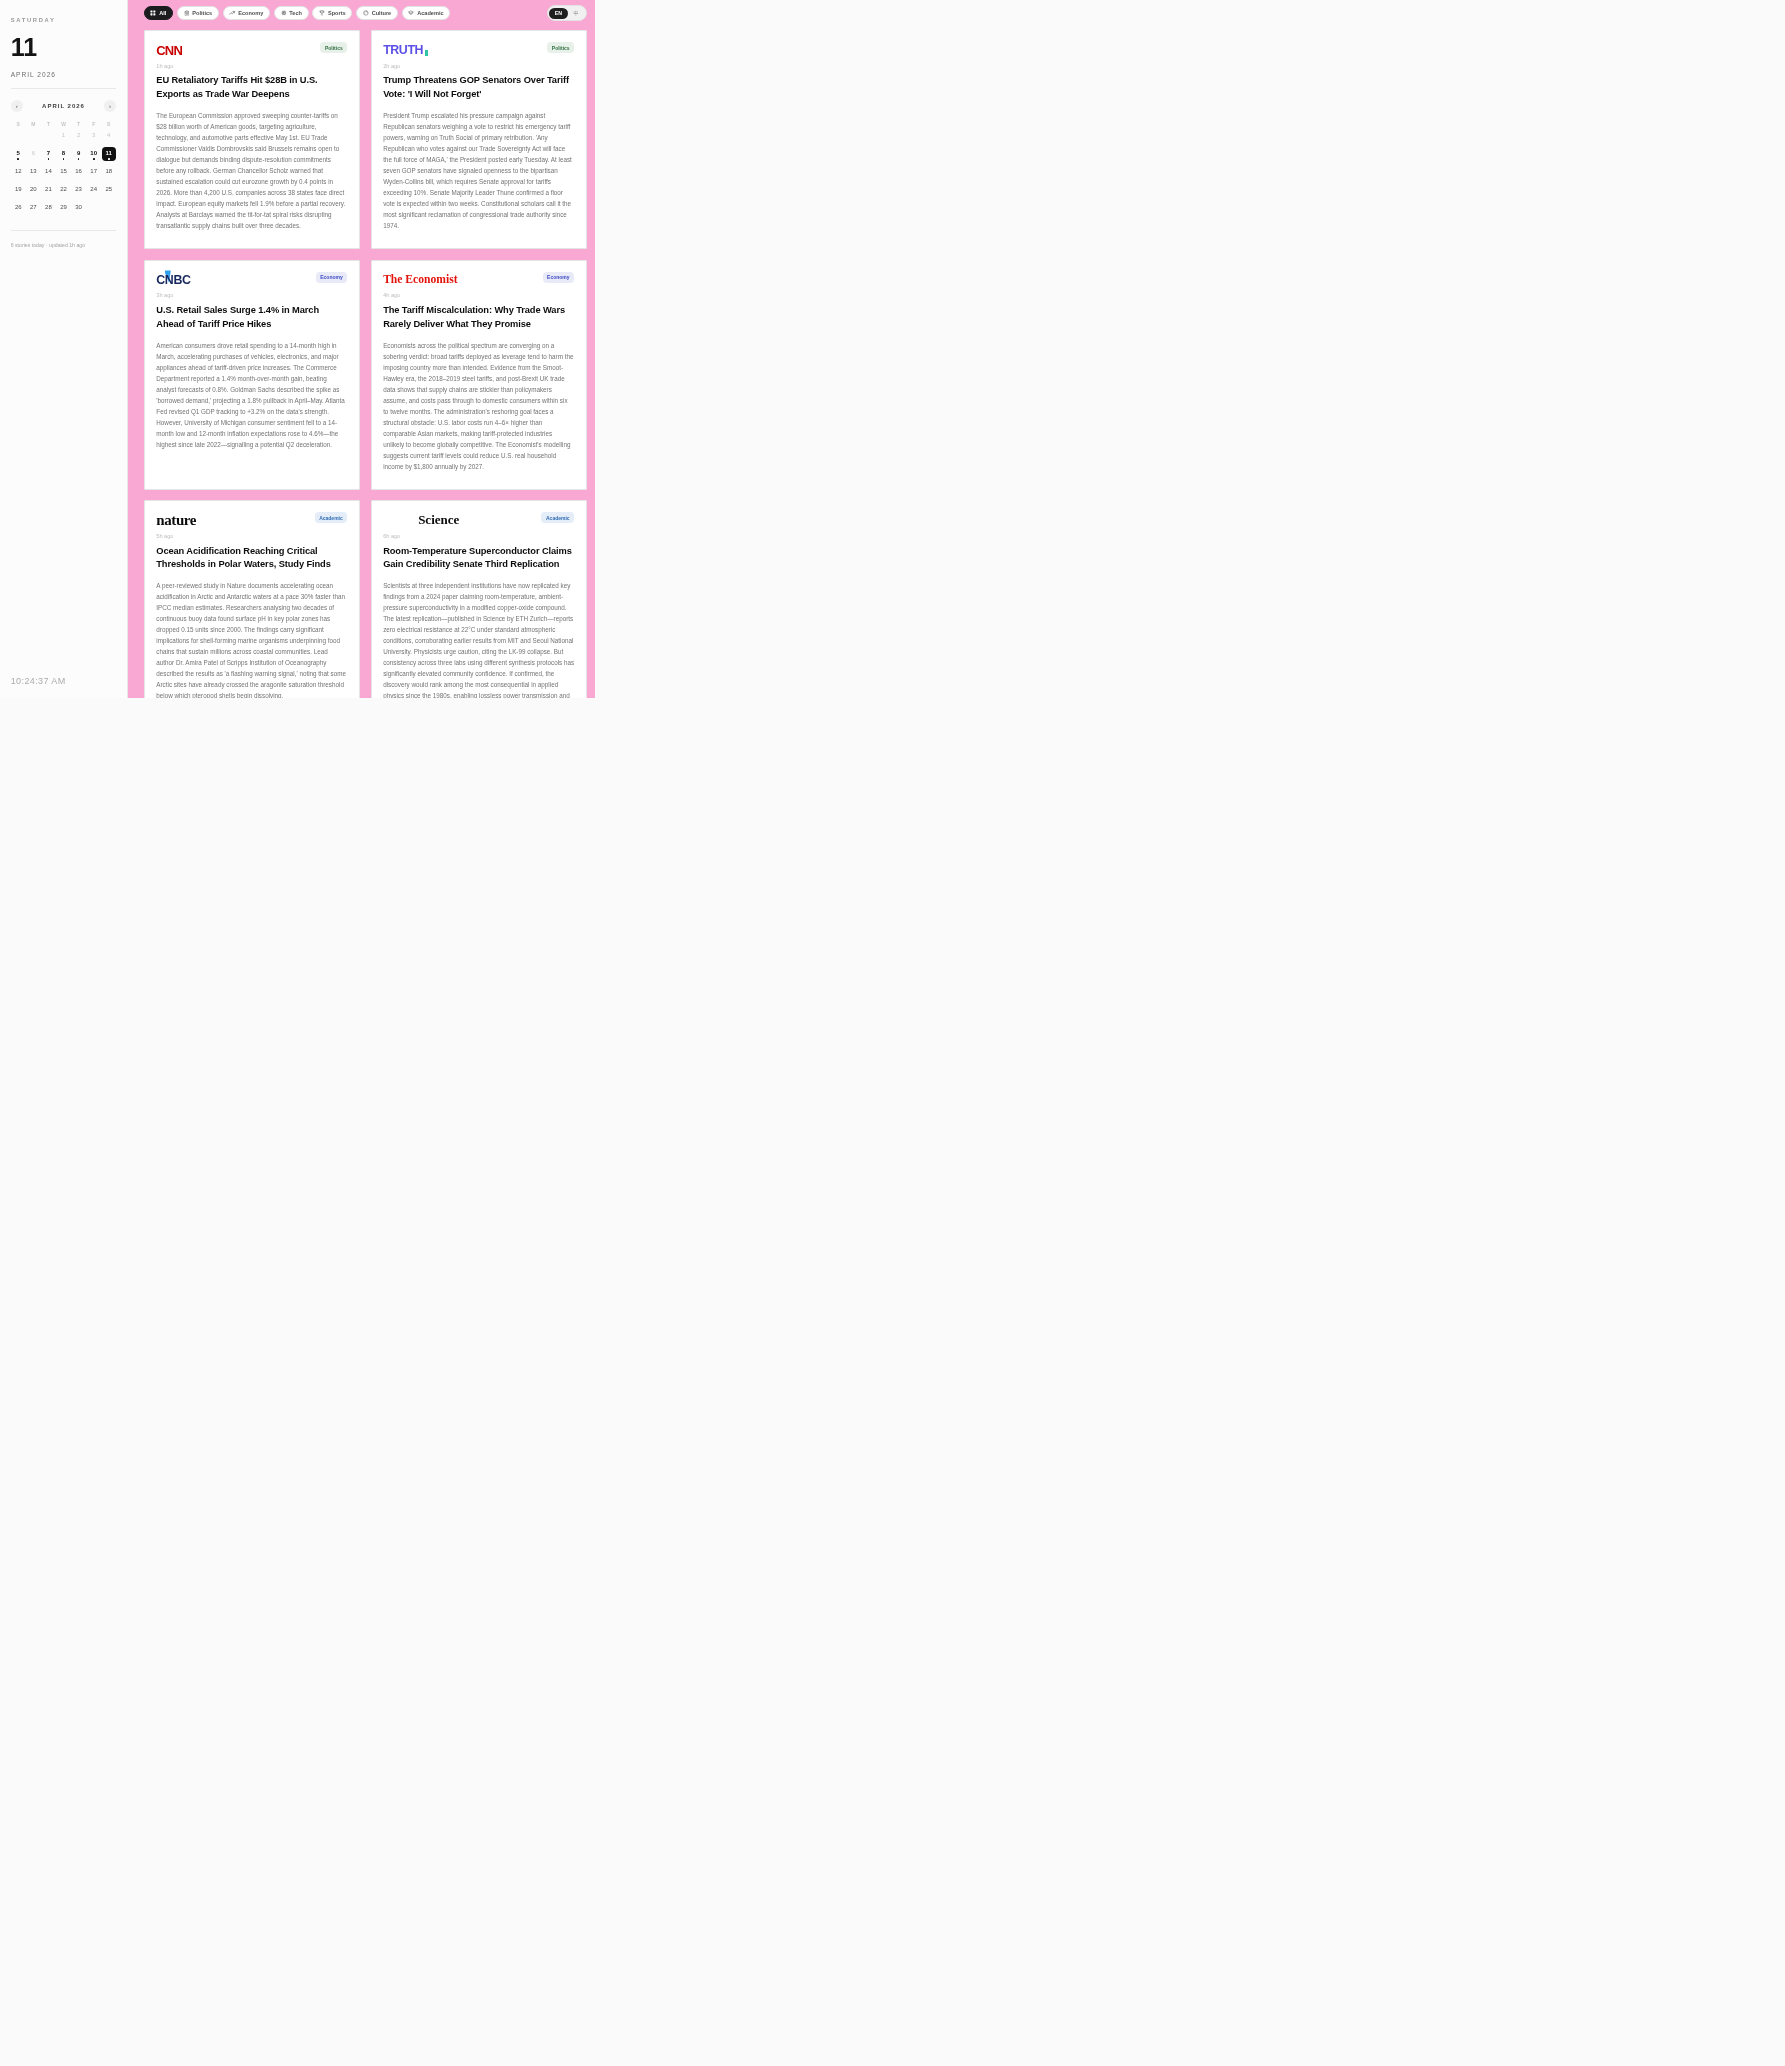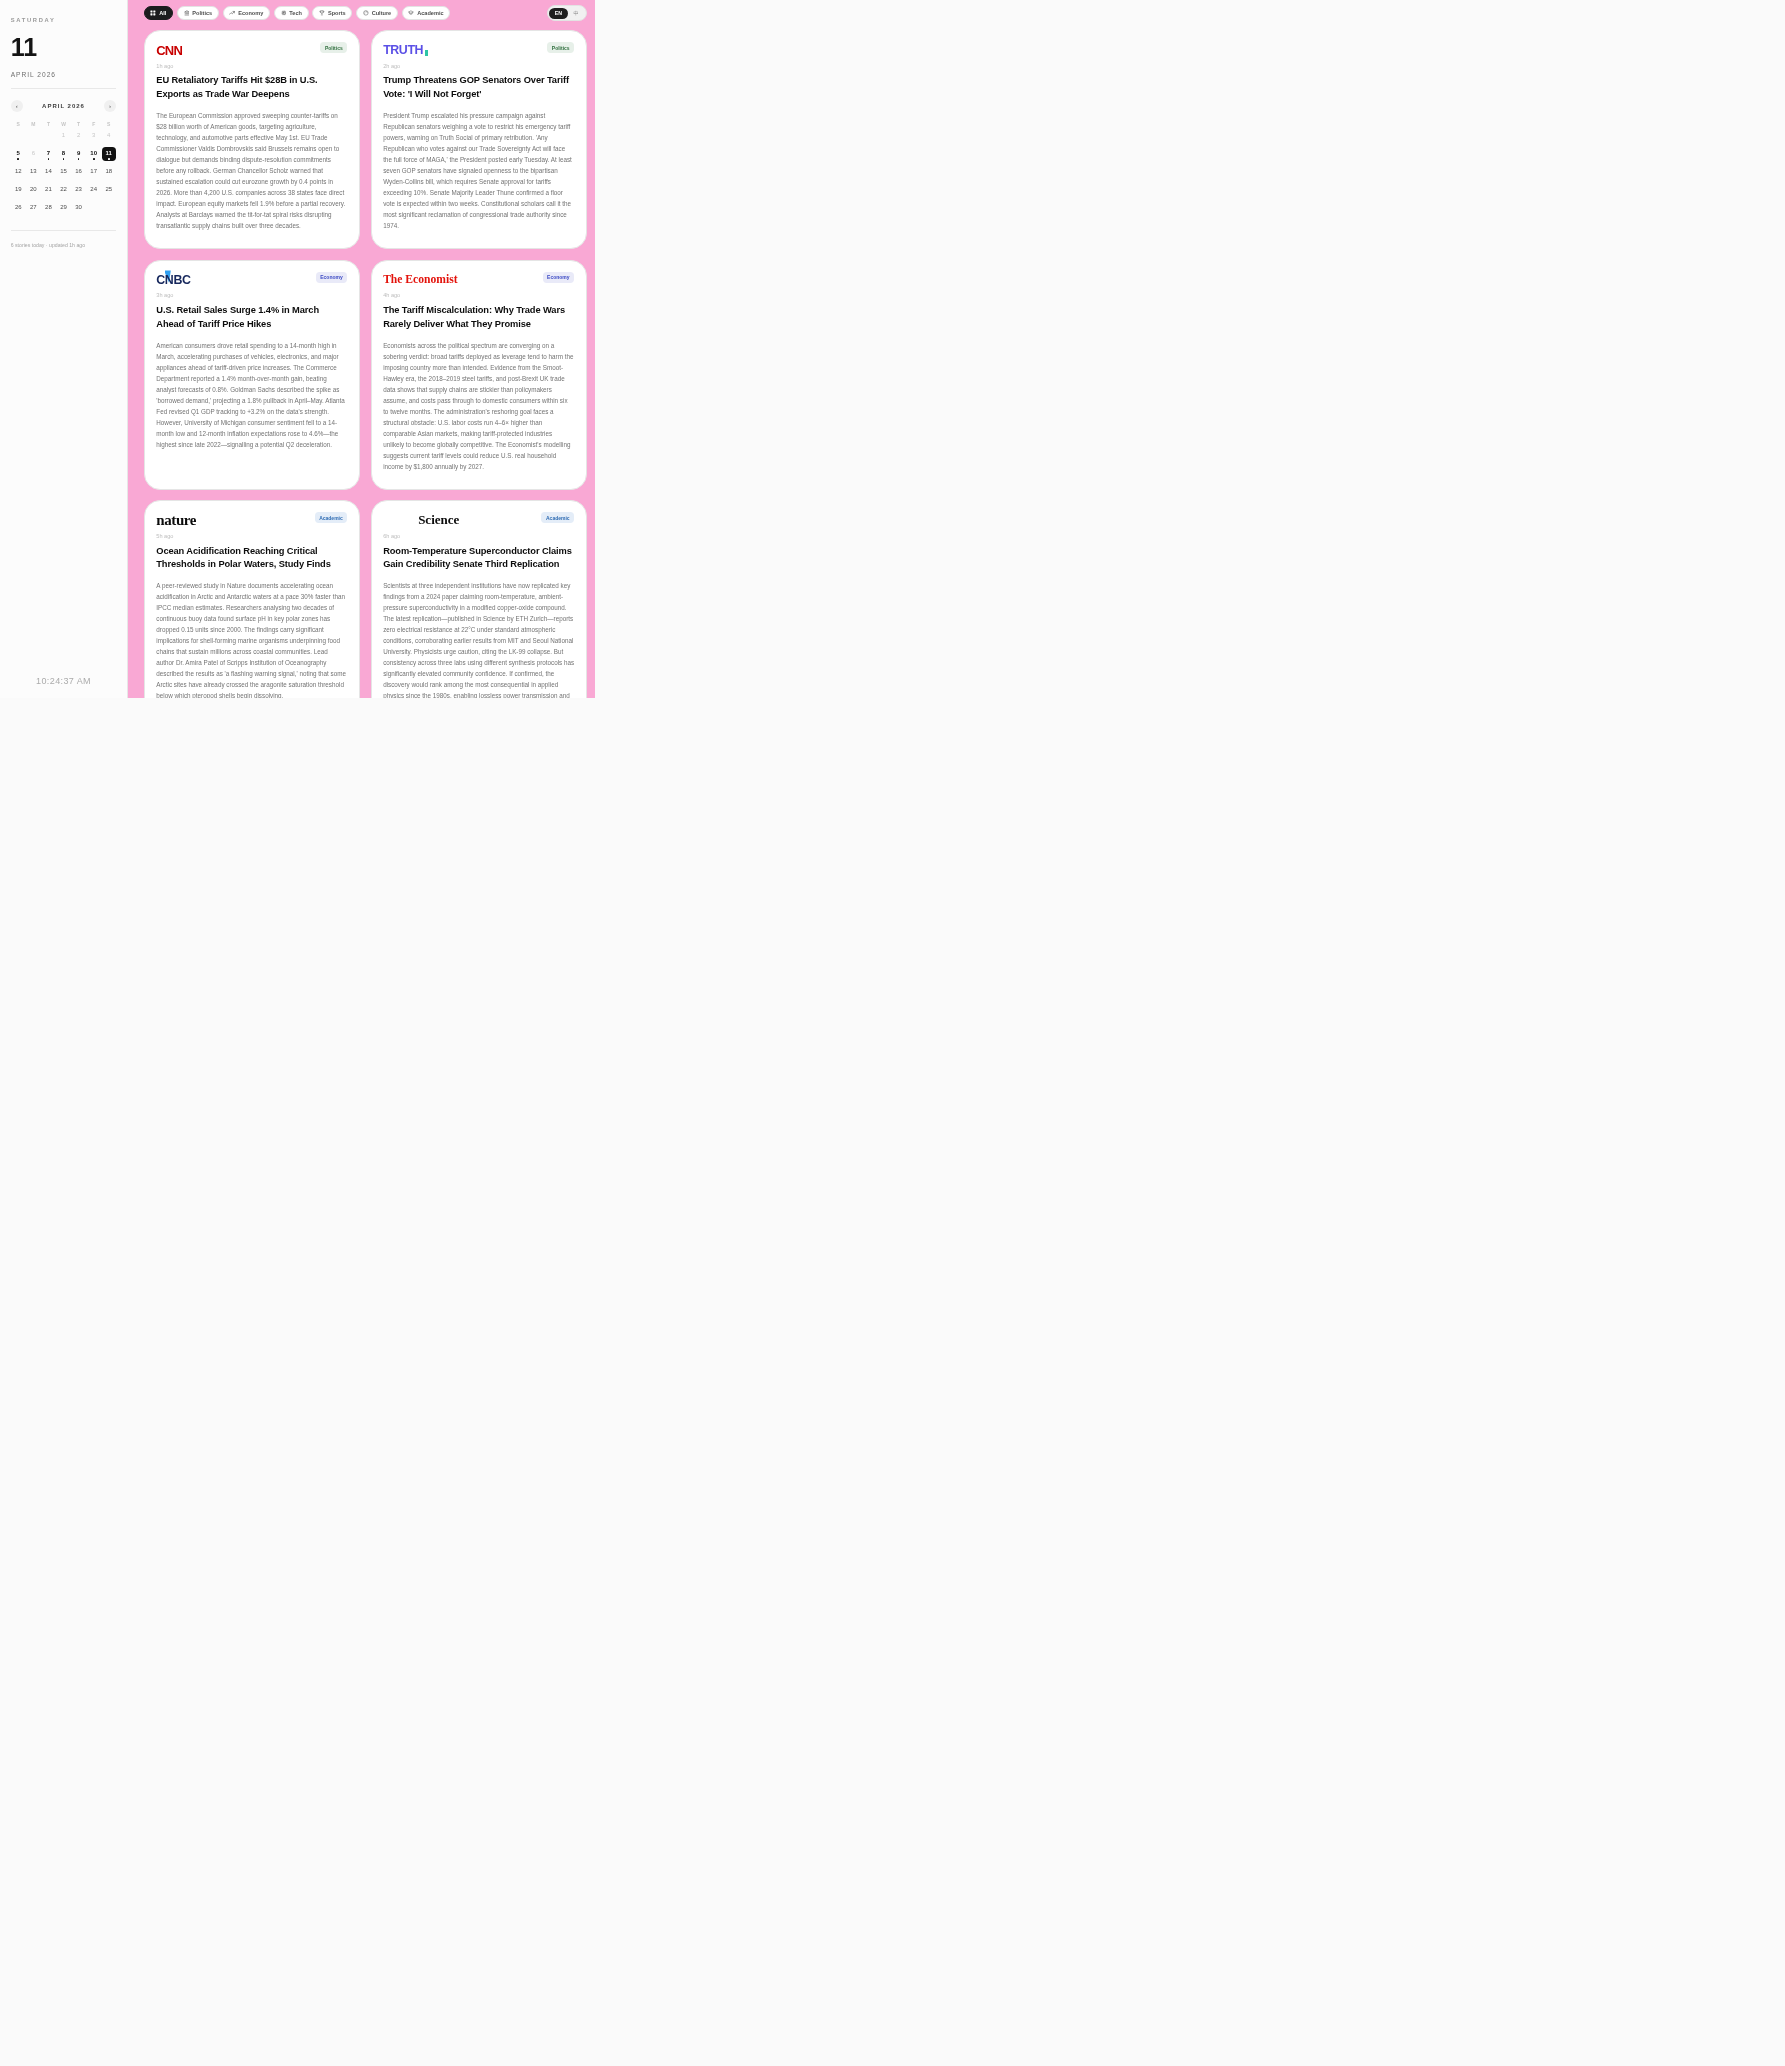--- a/index.html
+++ b/index.html
@@ -25,37 +25,37 @@
   .cal-cell .num{height:8.3px;line-height:8.3px;}
   .cal-cell .dot{width:1.7px;height:1.7px;border-radius:50%;background:#111;margin-top:1.2px;visibility:hidden;}
   .cal-cell.muted{color:#c7c7c7;}
   .cal-cell.story{color:#111;font-weight:700;}
   .cal-cell.story .dot{visibility:visible;}
   .cal-cell.selected .box{position:absolute;top:-1.7px;width:14px;height:14px;background:#111;
     border-radius:3.7px;z-index:0;}
   .cal-cell.selected .num{color:#fff;z-index:1;font-weight:700;}
   .cal-cell.selected .dot{visibility:visible;background:#fff;z-index:1;margin-top:0.8px;}
   .summary{font-size:5.2px;color:#a5a5a5;margin-top:0.8px;}
-  .clock{margin-top:auto;font-size:9px;font-weight:300;color:#ababab;letter-spacing:0.4px;text-align:center;}
+  .clock{margin-top:auto;font-size:9px;font-weight:300;color:#ababab;letter-spacing:0.4px;}
 
   
   .main{flex:1;box-sizing:border-box;padding:5px 8.3px 16.5px 15.7px;overflow:hidden;}
   .topbar{display:flex;align-items:center;justify-content:space-between;}
   .chips{display:flex;gap:3.7px;}
   .chip{display:flex;align-items:center;gap:2.9px;height:14px;padding:0 5.8px;border-radius:7px;
     background:#fff;border:0.4px solid #e3e3e3;color:#4f4f4f;font-size:5.6px;font-weight:600;cursor:pointer;}
   .chip svg{display:block;}
   .chip.active{background:#1c1c1e;border-color:#1c1c1e;color:#fff;}
   .lang-toggle{display:flex;align-items:center;background:#f1f1f1;border:0.4px solid #e3e3e3;
     border-radius:413px;padding:1.2px;cursor:pointer;}
   .lang-opt{font-size:5.2px;padding:2.5px 5.8px;border-radius:413px;color:#8a8a8a;}
   .lang-opt.active{background:#1f1f1f;color:#fff;font-weight:700;}
 
   .grid{display:grid;grid-template-columns:1fr 1fr;gap:10.7px;margin-top:9px;}
-  .card{background:#fff;border:0.4px solid #e5e5e5;border-radius:16px;padding:10.7px 11.6px;cursor:pointer;}
+  .card{background:#fff;border:0.4px solid #e5e5e5;border-radius:1px;padding:10.7px 11.6px;cursor:pointer;}
   .card-top{display:flex;align-items:flex-start;justify-content:space-between;}
   .badge{font-size:5px;font-weight:700;padding:2.5px 4.5px;border-radius:3.7px;}
   .badge-politics{background:#e7f0e9;color:#31703f;}
   .badge-economy{background:#e9eaf8;color:#3b49c4;}
   .badge-academic{background:#e4edf8;color:#2f6cb3;}
   .time{font-size:5.6px;color:#bdbdbd;margin-top:4.1px;}
   .headline{font-size:9.3px;font-weight:800;color:#0d0d0d;line-height:1.5;margin-top:5.8px;
     letter-spacing:-0.1px;}
   .body-text{font-size:6.3px;color:#737373;line-height:1.75;margin-top:6.6px;}
 

